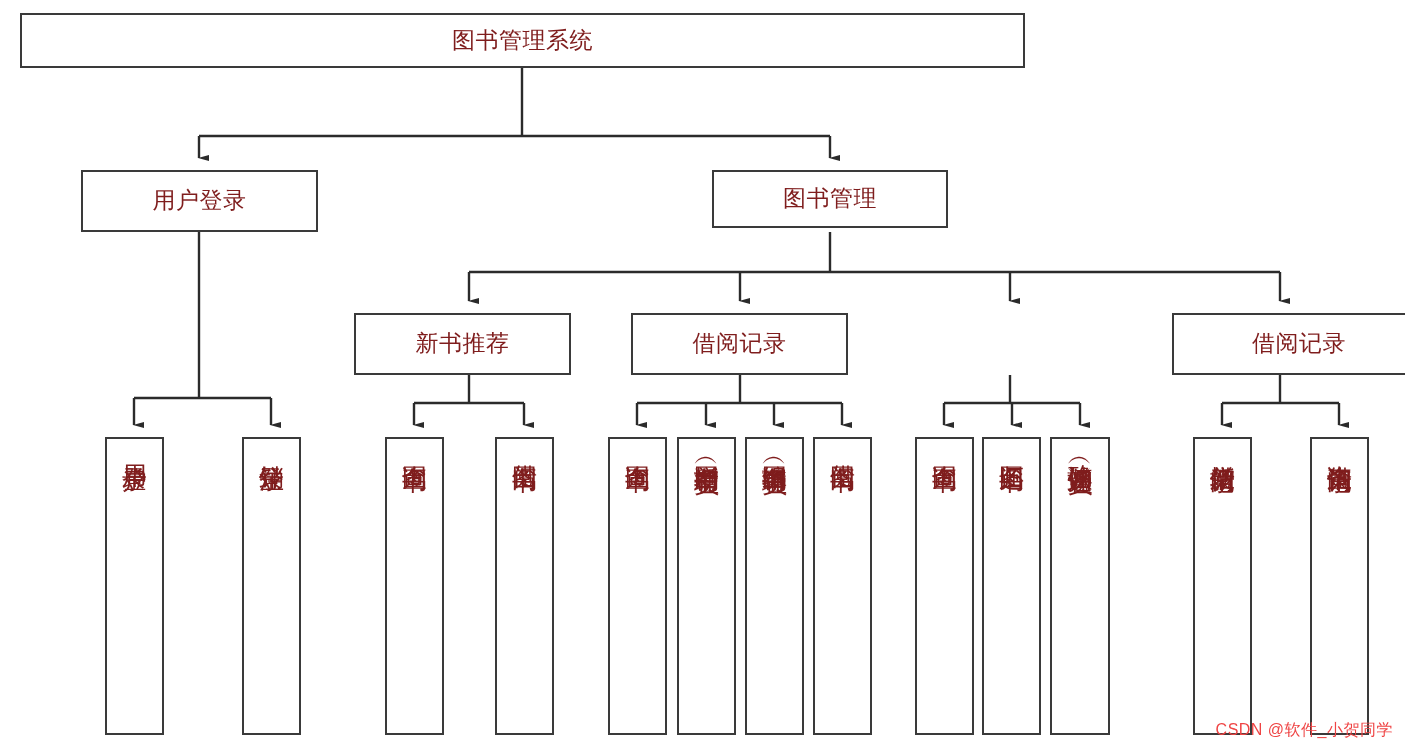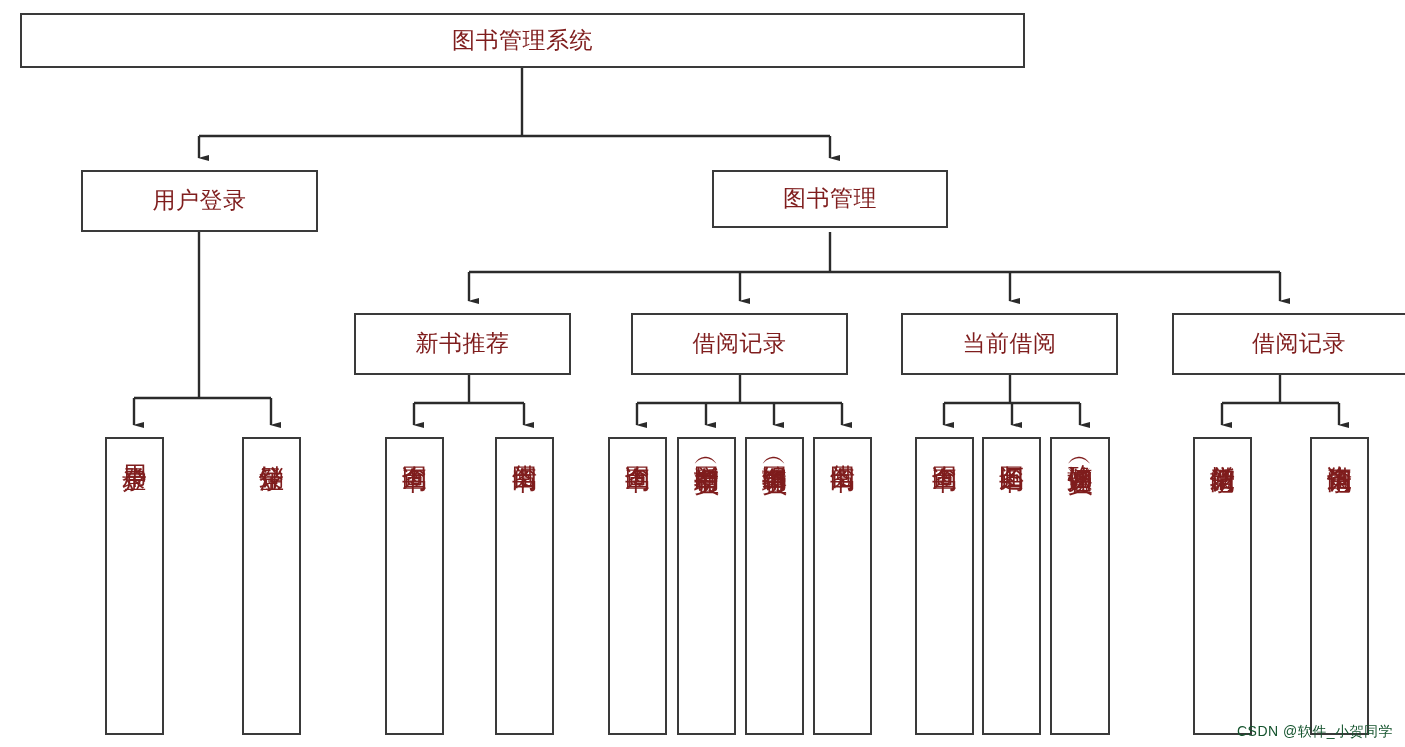--- a/index.html
+++ b/index.html
@@ -61,22 +61,22 @@
     text-orientation: upright;
     font-size: 25px;
     line-height: 1.08;
     letter-spacing: 1px;
     max-height: 290px;
   }
   .watermark {
     position: absolute;
     right: 12px;
     bottom: 6px;
-    font-size: 14px;
-    color: #14532d;
+    font-size: 16px;
+    color: #ef4444;
     letter-spacing: 0.5px;
     z-index: 3;
     white-space: nowrap;
   }
 </style>
 </head>
 <body>
 
 <div id="canvas">
 
@@ -140,23 +140,20 @@
   <div class="node h" style="left:712px; top:170px; width:236px; height:58px;">
     <span class="lbl">图书管理</span>
   </div>
 
   <div class="node h" style="left:354px; top:313px; width:217px; height:62px;">
     <span class="lbl">新书推荐</span>
   </div>
   <div class="node h" style="left:631px; top:313px; width:217px; height:62px;">
     <span class="lbl">借阅记录</span>
   </div>
-  <div class="node h" style="left:901px; top:313px; width:217px; height:62px;">
-    <span class="lbl">当前借阅</span>
-  </div>
   <div class="node h" style="left:1172px; top:313px; width:254px; height:62px;">
     <span class="lbl">借阅记录</span>
   </div>
 
   <div class="node v" style="left:105px; top:437px; width:59px; height:298px;">
     <span class="lbl">用户登录</span>
   </div>
   <div class="node v" style="left:242px; top:437px; width:59px; height:298px;">
     <span class="lbl">注销登录</span>
   </div>

